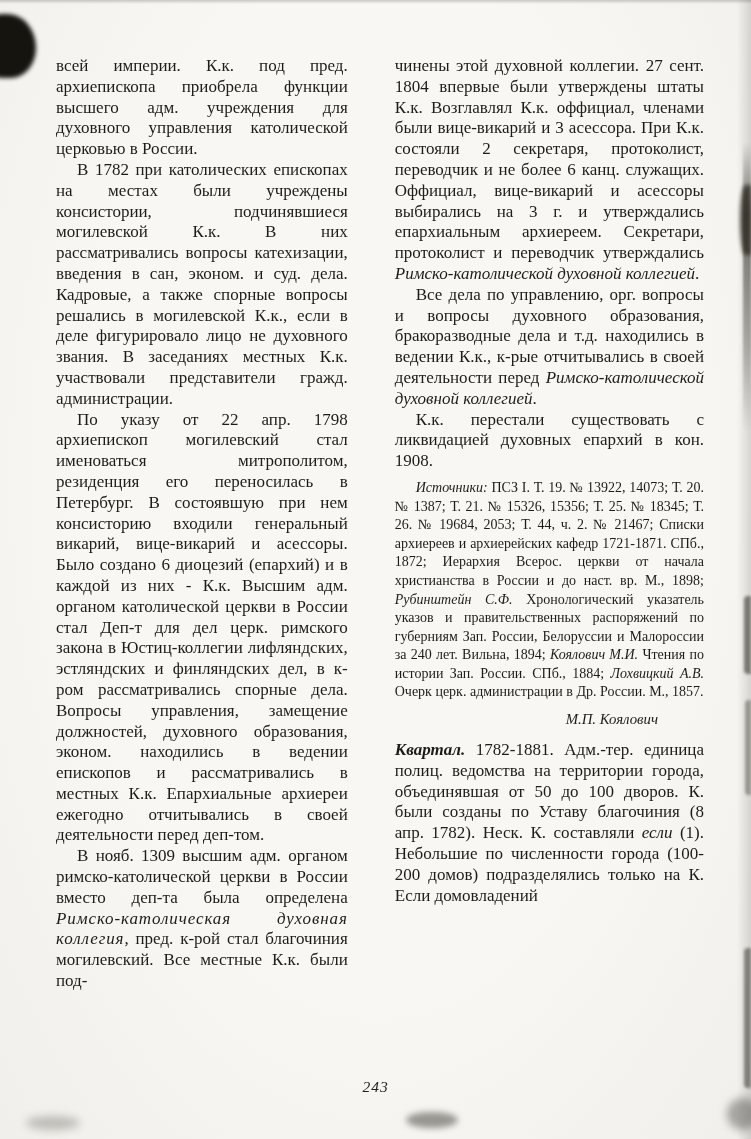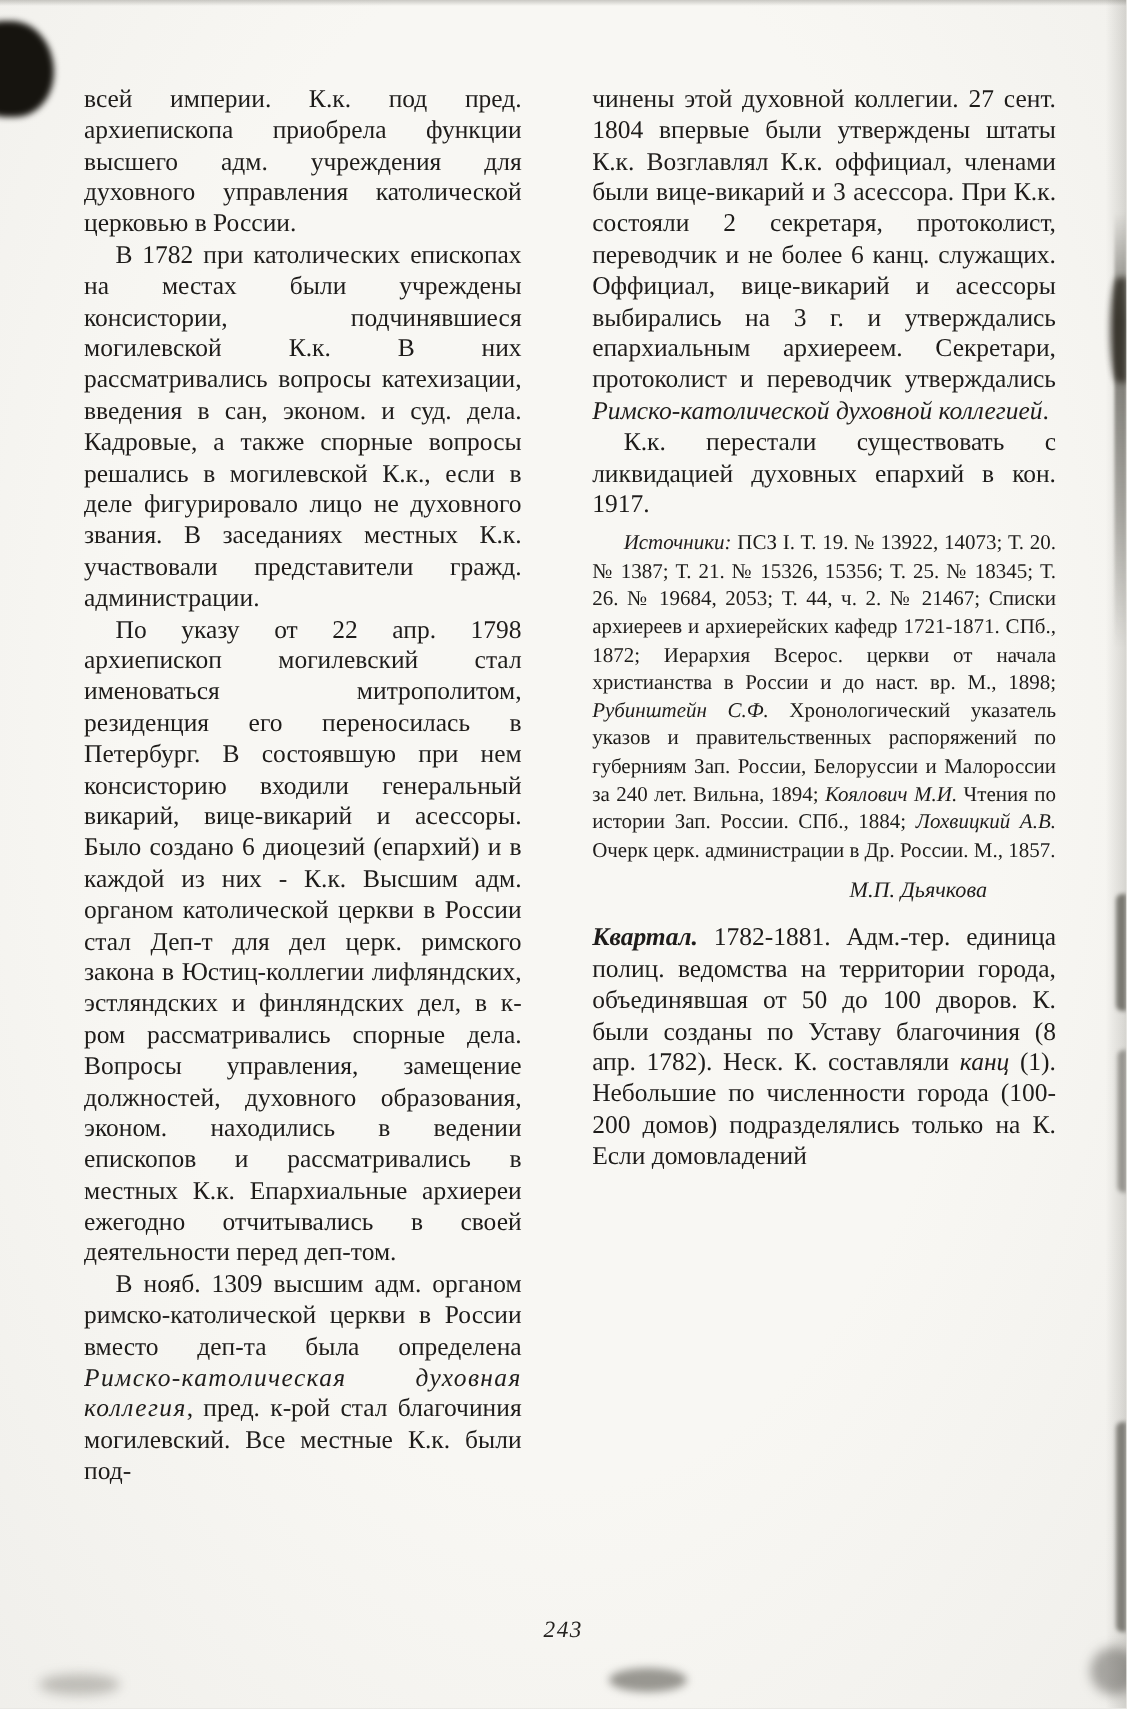--- a/index.html
+++ b/index.html
@@ -150,23 +150,24 @@
 
     <div class="column col-left">
       <p class="para cont"><span>всей империи. К.к. под пред. архиепископа приобрела функции высшего адм. учреждения для духовного управления католической церковью в России.</span></p>
       <p class="para"><span>В 1782 при католических епископах на местах были учреждены консистории, подчинявшиеся могилевской К.к. В них рассматривались вопросы катехизации, введения в сан, эконом. и суд. дела. Кадровые, а также спорные вопросы решались в могилевской К.к., если в деле фигурировало лицо не духовного звания. В заседаниях местных К.к. участвовали представители гражд. администрации.</span></p>
       <p class="para"><span>По указу от 22 апр. 1798 архиепископ могилевский стал именоваться митрополитом, резиденция его переносилась в Петербург. В состоявшую при нем консисторию входили генеральный викарий, вице-викарий и асессоры. Было создано 6 диоцезий (епархий) и в каждой из них - К.к. Высшим адм. органом католической церкви в России стал Деп-т для дел церк. римского закона в Юстиц-коллегии лифляндских, эстляндских и финляндских дел, в к-ром рассматривались спорные дела. Вопросы управления, замещение должностей, духовного образования, эконом. находились в ведении епископов и рассматривались в местных К.к. Епархиальные архиереи ежегодно отчитывались в своей деятельности перед деп-том.</span></p>
       <p class="para"><span>В нояб. 1309 высшим адм. органом римско-католической церкви в России вместо деп-та была определена </span><span class="run-is">Римско-католическая духовная коллегия</span><span>, пред. к-рой стал благочиния могилевский. Все местные К.к. были под-</span></p>
     </div>
 
     <div class="column col-right">
       <p class="para cont"><span>чинены этой духовной коллегии. 27 сент. 1804 впервые были утверждены штаты К.к. Возглавлял К.к. оффициал, членами были вице-викарий и 3 асессора. При К.к. состояли 2 секретаря, протоколист, переводчик и не более 6 канц. служащих. Оффициал, вице-викарий и асессоры выбирались на 3 г. и утверждались епархиальным архиереем. Секретари, протоколист и переводчик утверждались </span><span class="run-i">Римско-католической духовной коллегией</span><span>.</span></p>
-      <p class="para"><span>К.к. перестали существовать с ликвидацией духовных епархий в кон. 1917.</span></p>
+      <p class="para"><span>Все дела по управлению, орг. вопросы и вопросы духовного образования, бракоразводные дела и т.д. находились в ведении К.к., к-рые отчитывались в своей деятельности перед </span><span class="run-i">Римско-католической духовной коллегией</span><span>.</span></p>
+      <p class="para"><span>К.к. перестали существовать с ликвидацией духовных епархий в кон. 1908.</span></p>
       <p class="para sources"><span class="run-i">Источники:</span><span> ПСЗ I. Т. 19. № 13922, 14073; Т. 20. № 1387; Т. 21. № 15326, 15356; Т. 25. № 18345; Т. 26. № 19684, 2053; Т. 44, ч. 2. № 21467; Списки архиереев и архиерейских кафедр 1721-1871. СПб., 1872; Иерархия Всерос. церкви от начала христианства в России и до наст. вр. М., 1898; </span><span class="run-i">Рубинштейн С.Ф.</span><span> Хронологический указатель указов и правительственных распоряжений по губерниям Зап. России, Белоруссии и Малороссии за 240 лет. Вильна, 1894; </span><span class="run-i">Коялович М.И.</span><span> Чтения по истории Зап. России. СПб., 1884; </span><span class="run-i">Лохвицкий А.В.</span><span> Очерк церк. администрации в Др. России. М., 1857.</span></p>
-      <p class="author"><span class="run-i">М.П. Дьячкова</span></p>
-      <p class="para entry"><span class="run-b">Квартал.</span><span> 1782-1881. Адм.-тер. единица полиц. ведомства на территории города, объединявшая от 50 до 100 дворов. К. были созданы по Уставу благочиния (8 апр. 1782). Неск. К. составляли </span><span class="run-i">канц</span><span> (1). Небольшие по численности города (100-200 домов) подразделялись только на К. Если домовладений</span></p>
+      <p class="author"><span class="run-i">М.П. Коялович</span></p>
+      <p class="para entry"><span class="run-b">Квартал.</span><span> 1782-1881. Адм.-тер. единица полиц. ведомства на территории города, объединявшая от 50 до 100 дворов. К. были созданы по Уставу благочиния (8 апр. 1782). Неск. К. составляли </span><span class="run-i">если</span><span> (1). Небольшие по численности города (100-200 домов) подразделялись только на К. Если домовладений</span></p>
     </div>
 
   </div>
 
   <div class="page-number">243</div>
 
 </div>
 
 </body></html>

